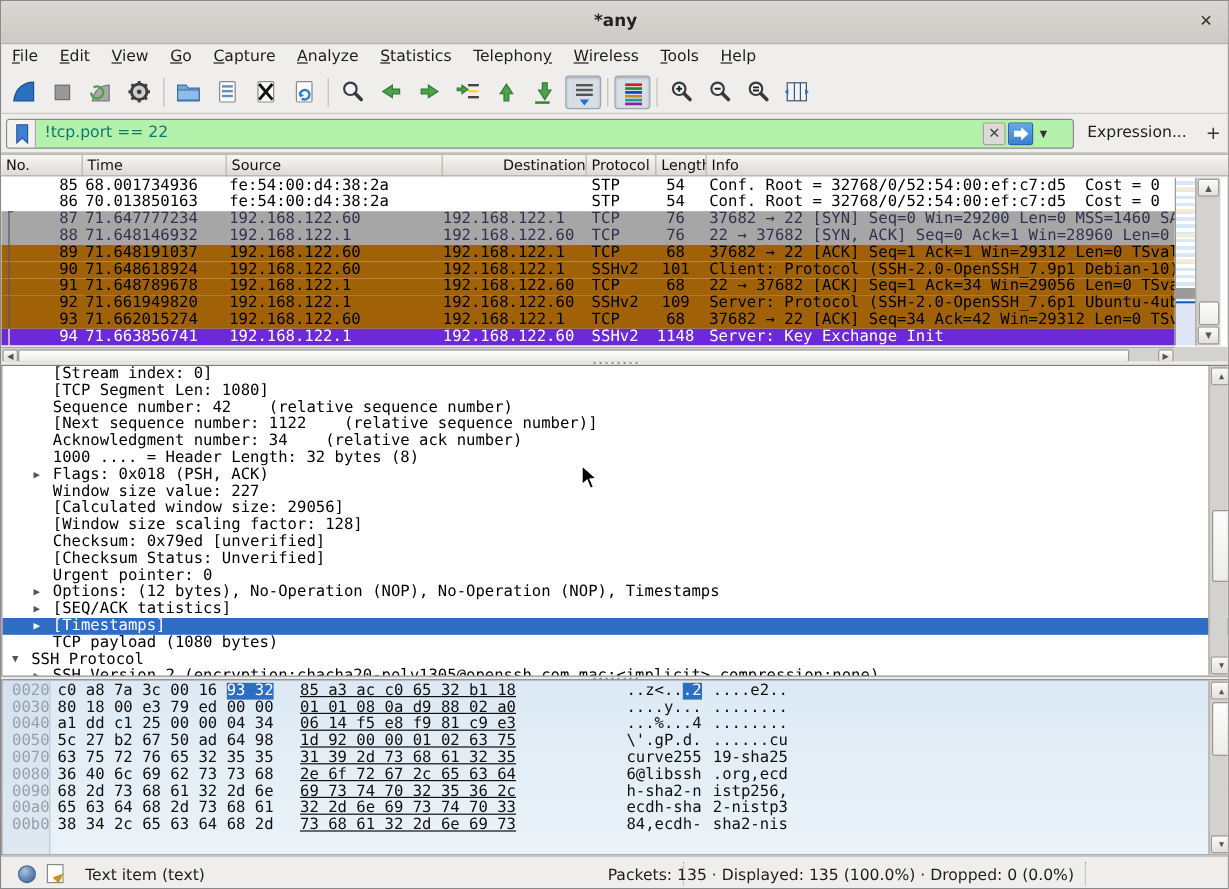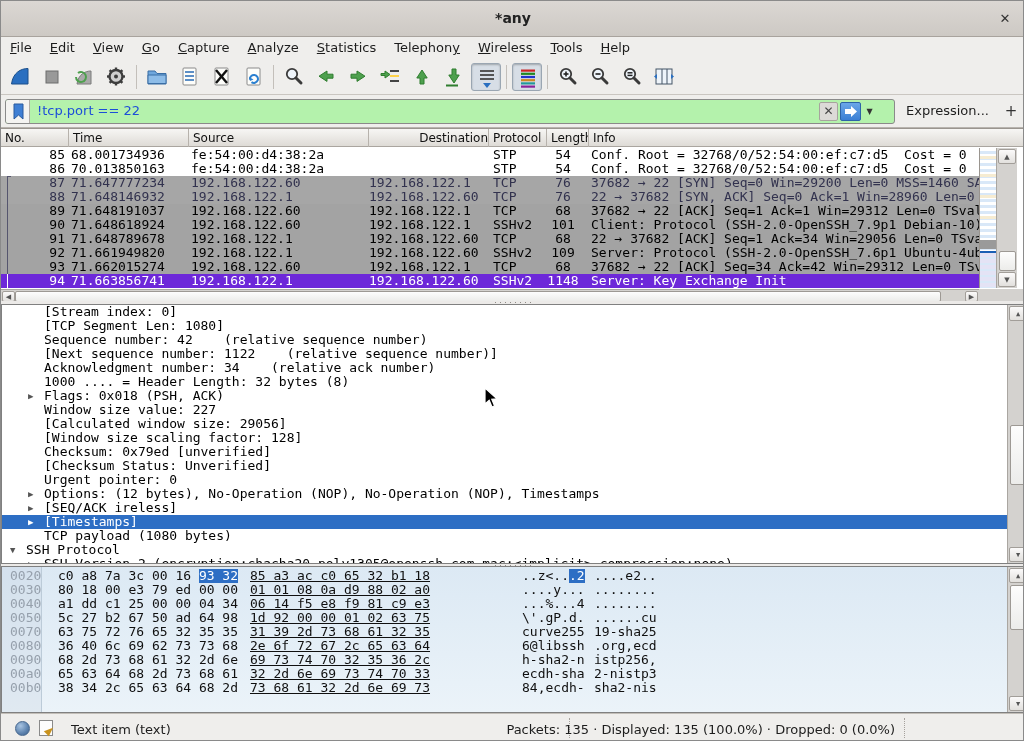--- a/index.html
+++ b/index.html
@@ -27,21 +27,21 @@
   #toolbar { position:absolute; left:0; top:59px; width:1024px; height:35px; background:#efeeec; border-bottom:1px solid #cac6c1; padding:3px 0 0 3px; }
   .tb-btn { display:inline-block; width:30px; height:28px; vertical-align:top; margin:0 1px; border-radius:3px; position:relative; }
   .tb-btn svg { position:absolute; left:3px; top:2px; }
   .tb-btn.pressed { background:#d7dee6; border:1px solid #9aa6b2; box-shadow:inset 0 1px 2px rgba(0,0,0,.25); }
   .tb-sep { display:inline-block; width:1px; height:24px; background:#c3bfba; margin:2px 4px 0 4px; vertical-align:top; }
 
   
   #filterbar { position:absolute; left:0; top:94px; width:1024px; height:33px; background:#efeeec; border-bottom:1px solid #b7b3ae; }
   #filter-field { position:absolute; left:4px; top:4px; width:890px; height:25px; border:1px solid #8a8a8a; border-radius:3px; background:#b4f2ac; overflow:hidden; }
   #filter-bookmark { position:absolute; left:0; top:0; width:24px; height:23px; background:#f4f3f1; border-right:1px solid #b0aca7; }
-  #filter-text { position:absolute; left:31px; top:3px; font-size:13px; color:#1d4ed8; }
+  #filter-text { position:absolute; left:31px; top:3px; font-size:13px; color:#0f766e; }
   #filter-clear { position:absolute; right:56px; top:2px; width:19px; height:19px; background:#dcdad7; border:1px solid #a7a39e; border-radius:2px; text-align:center; line-height:17px; color:#444; font-weight:bold; font-size:12px; }
   #filter-apply { position:absolute; right:33px; top:2px; width:21px; height:19px; background:linear-gradient(#6aa7e8,#3b7fd4); border:1px solid #2c63a8; border-radius:2px; }
   #filter-dropdown { position:absolute; right:18px; top:2px; width:13px; height:19px; text-align:center; line-height:19px; font-size:8px; color:#333; }
   #expression-btn { position:absolute; left:905px; top:8px; font-size:13px; color:#1d1d1d; }
   #filter-add { position:absolute; left:1002px; top:5px; width:16px; height:22px; text-align:center; line-height:22px; font-size:15px; color:#333; }
 
   
   #packet-list { position:absolute; left:0; top:127px; width:1024px; height:173px; background:#fff; border-top:1px solid #9a958f; }
   #pl-header { position:absolute; left:0; top:0; width:1024px; height:18px; background:linear-gradient(#f7f6f4,#dedbd6); border-bottom:1px solid #aaa59f; }
   .pl-h-cell { position:absolute; top:0; height:18px; border-right:1px solid #b7b2ac; font-size:12px; padding:2px 0 0 4px; color:#111; overflow:hidden; white-space:nowrap; }
@@ -50,21 +50,21 @@
   .prow span { position:absolute; top:0; overflow:hidden; white-space:pre; }
   .c-no   { left:0;   width:64px;  text-align:right; }
   .c-time { left:70px; width:118px; }
   .c-src  { left:190px; width:178px; }
   .c-dst  { left:368px; width:120px; }
   .c-proto{ left:492px; width:56px; }
   .c-len  { left:540px; width:44px; text-align:center; }
   .c-info { left:590px; width:388px; }
   .prow.stp { background:#ffffff; color:#000; }
   .prow.syn { background:#a6a6a6; color:#32324e; }
-  .prow.tcp { background:#a3a3a3; color:#000; }
+  .prow.tcp { background:#a16207; color:#000; }
   .prow.sel { background:#6d28d9; color:#fff; }
   .bracket { position:absolute; left:6px; top:0; width:1px; height:14px; background:#55556e; }
   .prow.sel .bracket { background:#fff; }
   .bracket.first::before { content:""; position:absolute; left:0; top:0; width:4px; height:1px; background:#55556e; }
 
   
   #pl-minimap { position:absolute; left:978px; top:19px; width:17px; height:140px; border-left:1px solid #9a958f;
     background:repeating-linear-gradient(180deg,#ffffff 0 3px,#d9e8f8 3px 6px); overflow:hidden; }
   .mm { position:absolute; left:0; width:17px; }
   #pl-vscroll { position:absolute; left:995px; top:19px; width:21px; height:140px; background:#d4d2cf; border-left:1px solid #aaa6a1; }
@@ -90,21 +90,21 @@
   .dline.sel { background:#2d6ec4; color:#fff; }
   .dline.sel .tri { color:#fff; }
   #details-vscroll { position:absolute; right:0px; top:0px; width:17px; height:258px; background:#d4d2cf; border-left:1px solid #aaa6a1; }
 
   
   #hexpane { position:absolute; left:0; top:565px; width:1024px; height:147px; border:1px solid #808080;
     background:linear-gradient(180deg,#dce9f4,#ebf3f9); overflow:hidden; }
   .hrow { position:relative; height:14px; line-height:14px; font-size:13px; white-space:pre; color:#101010; }
   .hrow span { position:absolute; top:0; }
   .h-off { left:8px;  color:#96a0ac; }
-  .h-x1  { left:56px; }
+  .h-x1  { left:46px; }
   .h-x2  { left:248px;text-decoration:underline; }
   .h-a1  { left:520px; }
   .h-a2  { left:592px; }
   .hl { background:#2d6ec4; color:#fff; }
   #hex-offcol { position:absolute; left:0; top:0; width:40px; height:145px; background:rgba(190,205,220,.25); border-right:1px solid #bccbd8; }
   #hex-vscroll { position:absolute; right:0; top:0; width:17px; height:145px; background:#d4d2cf; border-left:1px solid #aaa6a1; }
 
   
   #statusbar { position:absolute; left:0; top:712px; width:1024px; height:29px; background:#efeeec; border-top:1px solid #c2beb8; }
   #expert-icon { position:absolute; left:14px; top:7px; width:15px; height:15px; border-radius:50%;
@@ -380,21 +380,21 @@
       <div class="dline lvl2"><span class="txt">Acknowledgment number: 34    (relative ack number)</span></div>
       <div class="dline lvl2"><span class="txt">1000 .... = Header Length: 32 bytes (8)</span></div>
       <div class="dline lvl2"><span class="tri">▶</span><span class="txt">Flags: 0x018 (PSH, ACK)</span></div>
       <div class="dline lvl2"><span class="txt">Window size value: 227</span></div>
       <div class="dline lvl2"><span class="txt">[Calculated window size: 29056]</span></div>
       <div class="dline lvl2"><span class="txt">[Window size scaling factor: 128]</span></div>
       <div class="dline lvl2"><span class="txt">Checksum: 0x79ed [unverified]</span></div>
       <div class="dline lvl2"><span class="txt">[Checksum Status: Unverified]</span></div>
       <div class="dline lvl2"><span class="txt">Urgent pointer: 0</span></div>
       <div class="dline lvl2"><span class="tri">▶</span><span class="txt">Options: (12 bytes), No-Operation (NOP), No-Operation (NOP), Timestamps</span></div>
-      <div class="dline lvl2"><span class="tri">▶</span><span class="txt">[SEQ/ACK ireless]</span></div>
+      <div class="dline lvl2"><span class="tri">▶</span><span class="txt">[SEQ/ACK tatistics]</span></div>
       <div class="dline lvl2 sel"><span class="tri">▶</span><span class="txt">[Timestamps]</span></div>
       <div class="dline lvl2"><span class="txt">TCP payload (1080 bytes)</span></div>
       <div class="dline lvl1"><span class="tri">▼</span><span class="txt">SSH Protocol</span></div>
       <div class="dline lvl2"><span class="tri">▶</span><span class="txt">SSH Version 2 (encryption:chacha20-poly1305@openssh.com mac:&lt;implicit&gt; compression:none)</span></div>
     </div>
   <div id="details-vscroll">
     <div class="sb-btn" style="top:1px">▲</div>
     <div class="sb-thumb" style="top:120px;height:60px"></div>
     <div class="sb-btn" style="bottom:1px">▼</div>
   </div>

